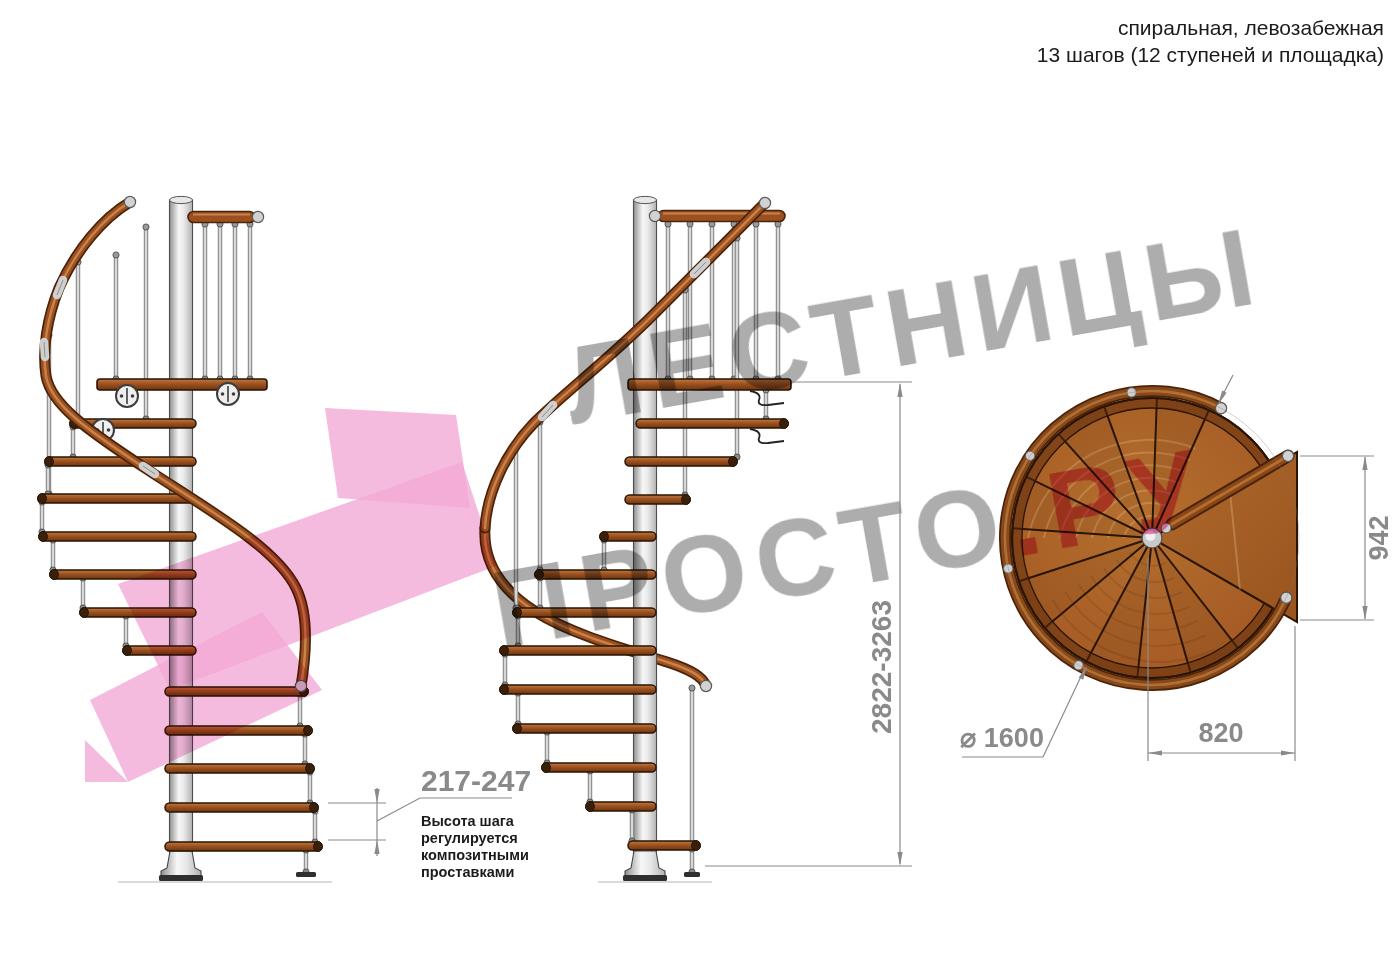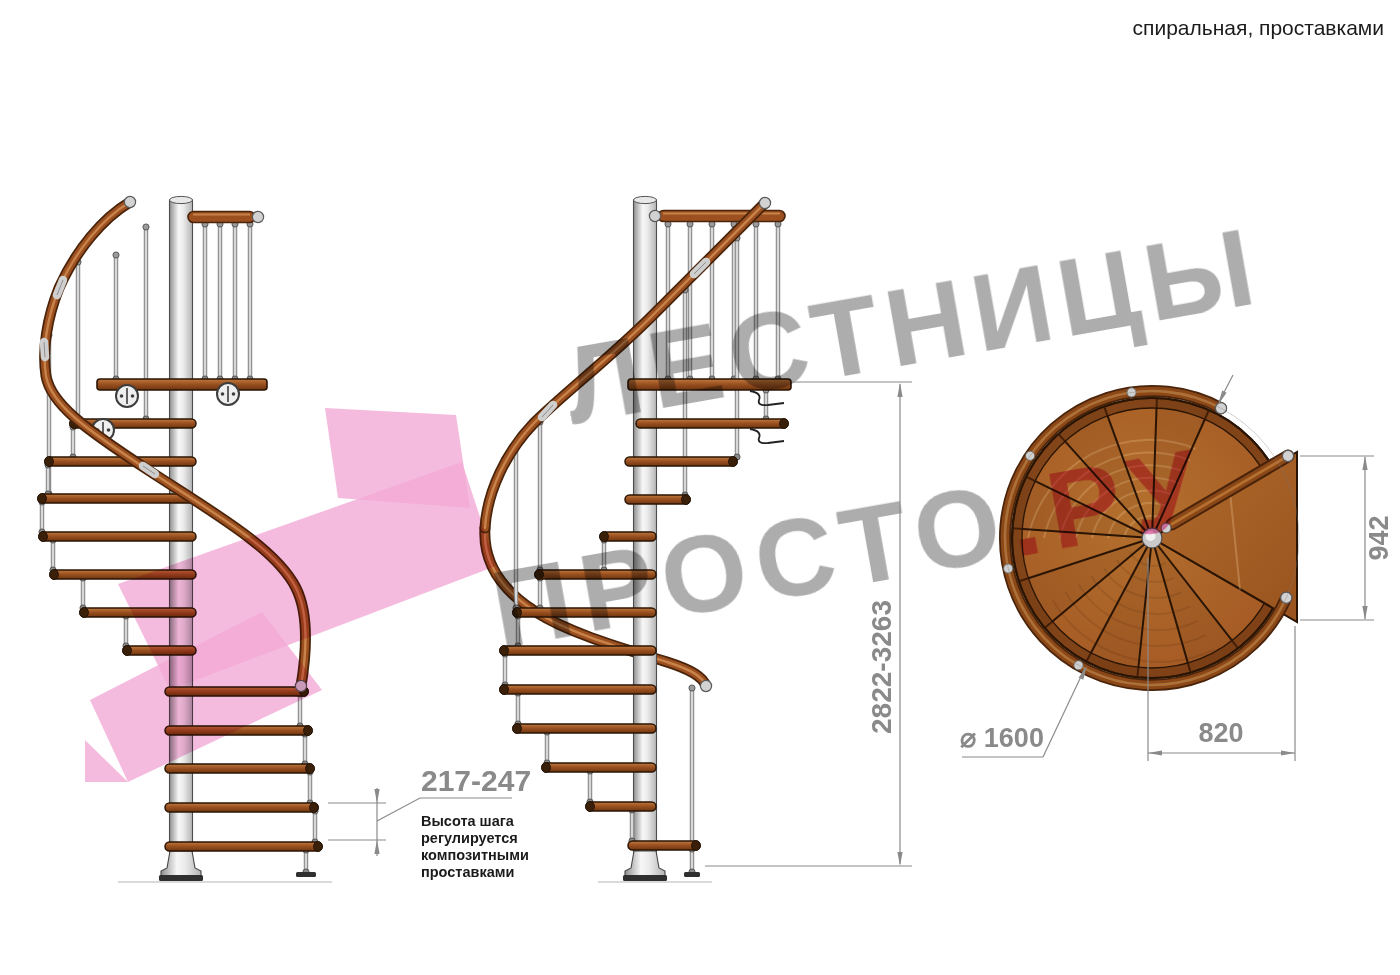--- a/index.html
+++ b/index.html
@@ -426,16 +426,17 @@
     <text class="notetxt" x="421" y="843">регулируется</text>
     <text class="notetxt" x="421" y="860">композитными</text>
     <text class="notetxt" x="421" y="877">проставками</text>
     <text class="dimnum" font-size="27" text-anchor="middle" transform="translate(1388,538) rotate(-90)">942</text>
     <text class="dimnum" font-size="27" text-anchor="middle" x="1221" y="742">820</text>
     <text class="dimnum" font-size="27" text-anchor="middle" x="1002" y="747">⌀ 1600</text>
   </g>
 </svg>
 
 <div class="header">
-  <div>спиральная, проставками</div>
+  <div>спиральная, левозабежная</div>
+  <div>13 шагов (12 ступеней и площадка)</div>
 </div>
 
 </div>
 
 </body></html>

